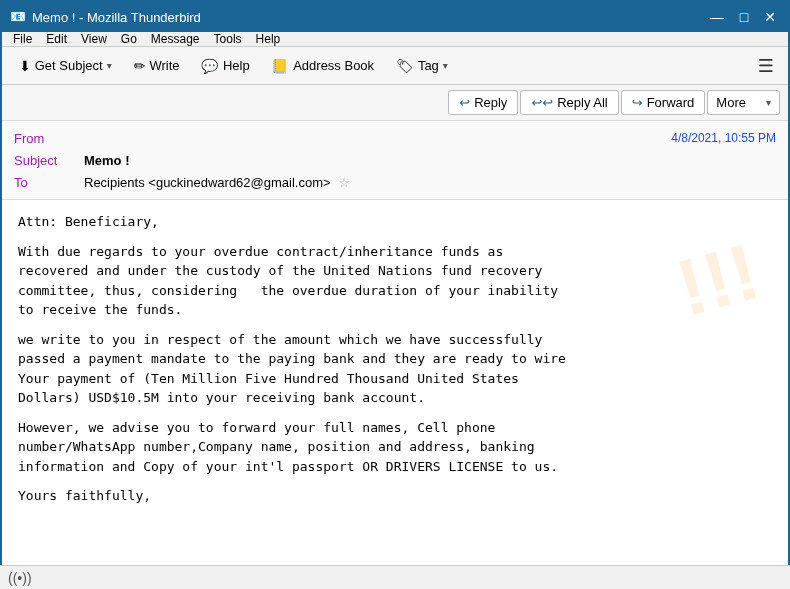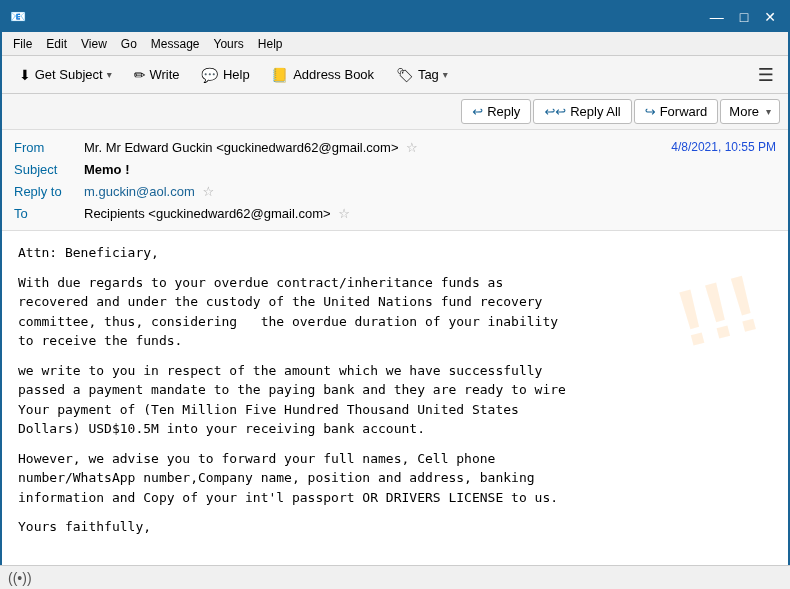--- a/index.html
+++ b/index.html
@@ -49,21 +49,21 @@
     }
 
     
     .menu-bar {
       background: #f0f0f0;
       display: flex;
       align-items: center;
       padding: 2px 6px;
       gap: 4px;
       border-bottom: 1px solid #ccc;
-      height: 24px;
+      height: 15px;
     }
     .menu-item {
       font-size: 12px;
       padding: 1px 5px;
       cursor: pointer;
       color: #000;
     }
 
     
     .toolbar {
@@ -125,21 +125,21 @@
       background: #fff;
       color: #000;
     }
     .action-btn .icon {
       font-size: 13px;
       color: #1a6496;
     }
     .action-btn-more {
       display: flex;
       align-items: center;
-      gap: 7px;
+      gap: 20px;
       padding: 4px 8px;
       border: 1px solid #bbb;
       border-radius: 3px;
       cursor: pointer;
       font-size: 13px;
       background: #fff;
       color: #000;
     }
 
     
@@ -149,21 +149,21 @@
       padding: 6px 12px;
     }
     .header-row {
       display: flex;
       align-items: center;
       padding: 2px 0;
       font-size: 13px;
       min-height: 22px;
     }
     .header-label {
-      color: #0369a1;
+      color: #a21caf;
       width: 70px;
       flex-shrink: 0;
       font-size: 13px;
     }
     .header-value {
       color: #000;
       flex: 1;
     }
     .header-date {
       color: #1d4ed8;
@@ -235,35 +235,36 @@
       font-size: 14px;
       color: #555;
     }
   </style>
 </head>
 <body>
 
 <div class="title-bar">
   <div class="title-bar-left">
     <span class="title-icon">📧</span>
+    <span class="title-text">Memo ! - Mozilla Thunderbird</span>
   </div>
   <div class="title-controls">
     <span class="title-btn">—</span>
     <span class="title-btn">□</span>
     <span class="title-btn">✕</span>
   </div>
 </div>
 
 <div class="menu-bar">
   <span class="menu-item">File</span>
   <span class="menu-item">Edit</span>
   <span class="menu-item">View</span>
   <span class="menu-item">Go</span>
   <span class="menu-item">Message</span>
-  <span class="menu-item">Yours</span>
+  <span class="menu-item">Tools</span>
   <span class="menu-item">Help</span>
 </div>
 
 <div class="toolbar">
   <button class="tb-btn">
     <span class="icon">⬇</span>
     <span>Get Subject</span>
     <span class="tb-dropdown-arrow">▾</span>
   </button>
   <button class="tb-btn">
@@ -302,36 +303,25 @@
   </button>
   <button class="action-btn-more">
     <span>More</span>
     <span class="tb-dropdown-arrow">▾</span>
   </button>
 </div>
 
 <div class="email-header">
   <div class="header-row">
     <span class="header-label">From</span>
-    <span class="header-value">
-      Mr. Mr Edward Guckin &lt;guckinedward62@gmail.com&gt;
-      <span class="star-icon">☆</span>
-    </span>
     <span class="header-date">4/8/2021, 10:55 PM</span>
   </div>
   <div class="header-row">
     <span class="header-label">Subject</span>
     <span class="header-value subject-text">Memo !</span>
-  </div>
-  <div class="header-row">
-    <span class="header-label">Reply to</span>
-    <span class="header-value">
-      <a class="email-link" href="#">m.guckin@aol.com</a>
-      <span class="star-icon">☆</span>
-    </span>
   </div>
   <div class="header-row">
     <span class="header-label">To</span>
     <span class="header-value">
       Recipients &lt;guckinedward62@gmail.com&gt;
       <span class="star-icon">☆</span>
     </span>
   </div>
 </div>
 

